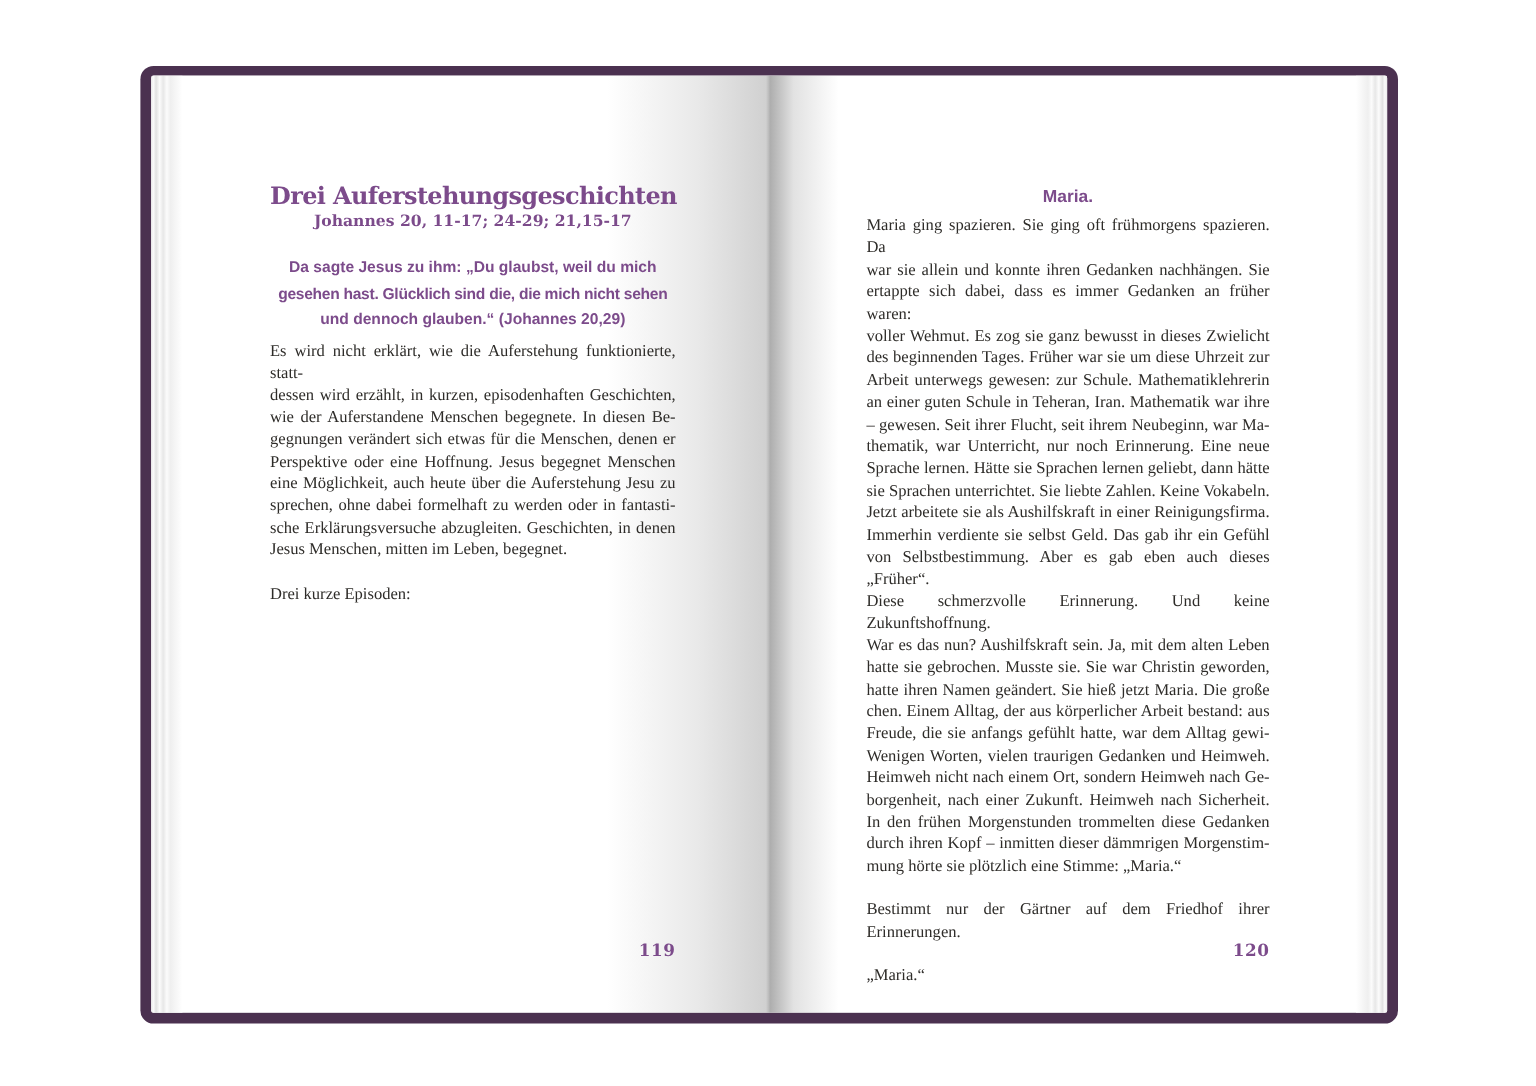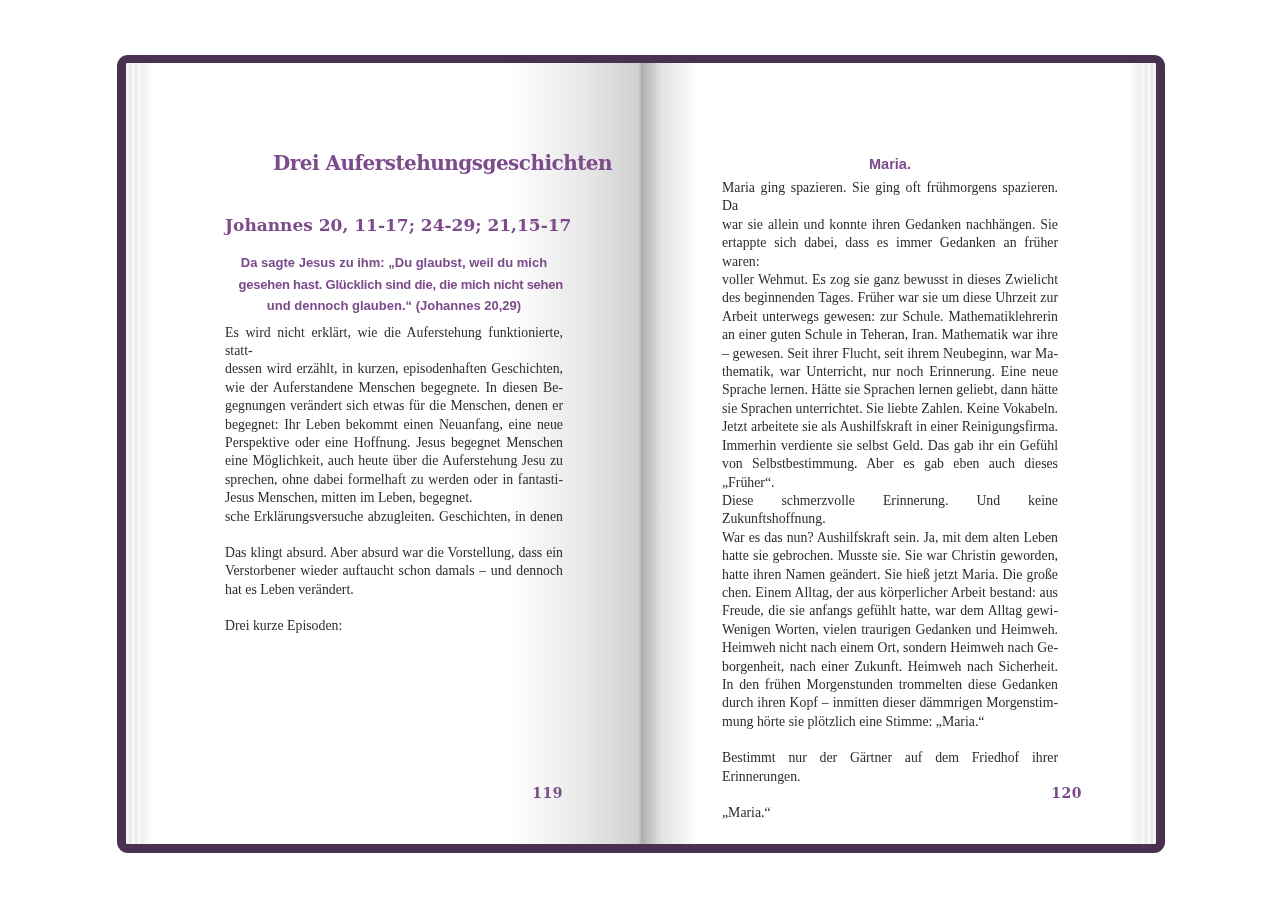--- a/index.html
+++ b/index.html
@@ -23,83 +23,77 @@
     background:linear-gradient(90deg, rgba(120,120,120,0) 0%, rgba(120,120,120,0.16) 55%, rgba(100,100,100,0.30) 98%, rgba(85,85,85,0.42) 100%); }
   .gutter-right { position:absolute; top:0; bottom:0; left:50%; width:58px;
     background:linear-gradient(90deg, rgba(70,70,70,0.45) 0%, rgba(110,110,110,0.20) 35%, rgba(255,255,255,0) 100%); }
 
   .col { position:absolute; }
   .col-left  { left:99px;  top:88px; width:338px; }
   .col-right { left:596px; top:92px; width:336px; }
 
   .chapter-title { font-family:"DejaVu Serif", serif; font-weight:700;
     font-size:20px; line-height:24px; color:var(--accent,#7c4b8b);
-    text-align:center; letter-spacing:0.2px; white-space:nowrap;margin-left:48px; }
+    text-align:center; letter-spacing:0.2px; white-space:nowrap; }
   .chapter-subtitle { font-family:"DejaVu Serif", serif; font-weight:600;
-    font-size:17px; line-height:20px; color:var(--accent,#7c4b8b);
-    text-align:left; white-space:nowrap;margin-top:40px; }
+    font-size:13px; line-height:20px; color:var(--accent,#7c4b8b);
+    text-align:center; white-space:nowrap; }
 
   .quote { margin-top:17px; font-family:"Liberation Sans", sans-serif;
     font-weight:700; font-size:13px; line-height:21.5px; color:var(--accent,#7c4b8b); }
   .qline { text-align:center; white-space:nowrap; }
 
   .story-title { font-family:"Liberation Sans", sans-serif; font-weight:700;
     font-size:14.5px; line-height:18px; color:var(--accent,#7c4b8b); text-align:center; }
 
   .bodytext { margin-top:7px; font-size:13.8px; line-height:18.4px;
     color:var(--ink,#2e2c29); }
   .col-right .bodytext { margin-top:6px; }
   .para { margin-bottom:18px; }
   .para:last-child { margin-bottom:0; }
   .line { text-align:justify; text-align-last:justify; }
   .line.last { text-align-last:left; }
 
   .pagenum { position:absolute; top:722px; font-family:"DejaVu Serif", serif;
     font-weight:700; font-size:14px; color:var(--accent,#7c4b8b);
     text-align:right; letter-spacing:0.5px; }
   .pagenum-left  { left:99px;  width:338px; }
-  .pagenum-right { left:620px; width:336px; }
+  .pagenum-right { left:596px; width:336px; }
 </style>
 </head>
 <body>
 
 <div class="canvas">
   <div class="book">
     <div class="pages">
 
       <div class="edge edge-left"></div>
       <div class="edge edge-right"></div>
       <div class="gutter-left"></div>
       <div class="gutter-right"></div>
 
       <div class="col col-left">
         <div class="chapter-title fit" style="letter-spacing: -0.54px;">Drei Auferstehungsgeschichten</div>
         <div class="chapter-subtitle fit">Johannes 20, 11-17; 24-29; 21,15-17</div>
         <div class="quote" id="quote-lines">
             <div class="qline fit">Da sagte Jesus zu ihm: „Du glaubst, weil du mich</div>
-            <div class="qline fit" style="letter-spacing: -0.24px; text-align: right;">gesehen hast. Glücklich sind die, die mich nicht sehen</div>
+            <div class="qline fit" style="letter-spacing: -0.24px;">gesehen hast. Glücklich sind die, die mich nicht sehen</div>
             <div class="qline fit">und dennoch glauben.“ (Johannes 20,29)</div>
           </div>
         <div class="bodytext" id="left-paras">
             <div class="para">
               <div class="line fit">Es wird nicht erklärt, wie die Auferstehung funktionierte, statt-</div>
               <div class="line fit">dessen wird erzählt, in kurzen, episodenhaften Geschichten,</div>
               <div class="line fit">wie der Auferstandene Menschen begegnete. In diesen Be-</div>
               <div class="line fit">gegnungen verändert sich etwas für die Menschen, denen er</div>
-              <div class="line fit">begegnet: Ihr Leben bekommt einen Neuanfang, eine neue</div>
               <div class="line fit">Perspektive oder eine Hoffnung. Jesus begegnet Menschen</div>
               <div class="line fit">eine Möglichkeit, auch heute über die Auferstehung Jesu zu</div>
               <div class="line fit">sprechen, ohne dabei formelhaft zu werden oder in fantasti-</div>
+              <div class="line fit">sche Erklärungsversuche abzugleiten. Geschichten, in denen</div>
               <div class="line fit last">Jesus Menschen, mitten im Leben, begegnet.</div>
-              <div class="line fit">sche Erklärungsversuche abzugleiten. Geschichten, in denen</div>
-            </div>
-            <div class="para">
-              <div class="line fit">Das klingt absurd. Aber absurd war die Vorstellung, dass ein</div>
-              <div class="line fit">Verstorbener wieder auftaucht schon damals – und dennoch</div>
-              <div class="line fit last">hat es Leben verändert.</div>
             </div>
             <div class="para">
               <div class="line fit last">Drei kurze Episoden:</div>
             </div>
           </div>
       </div>
       <div class="pagenum pagenum-left">119</div>
 
       <div class="col col-right">
         <div class="story-title">Maria.</div>

